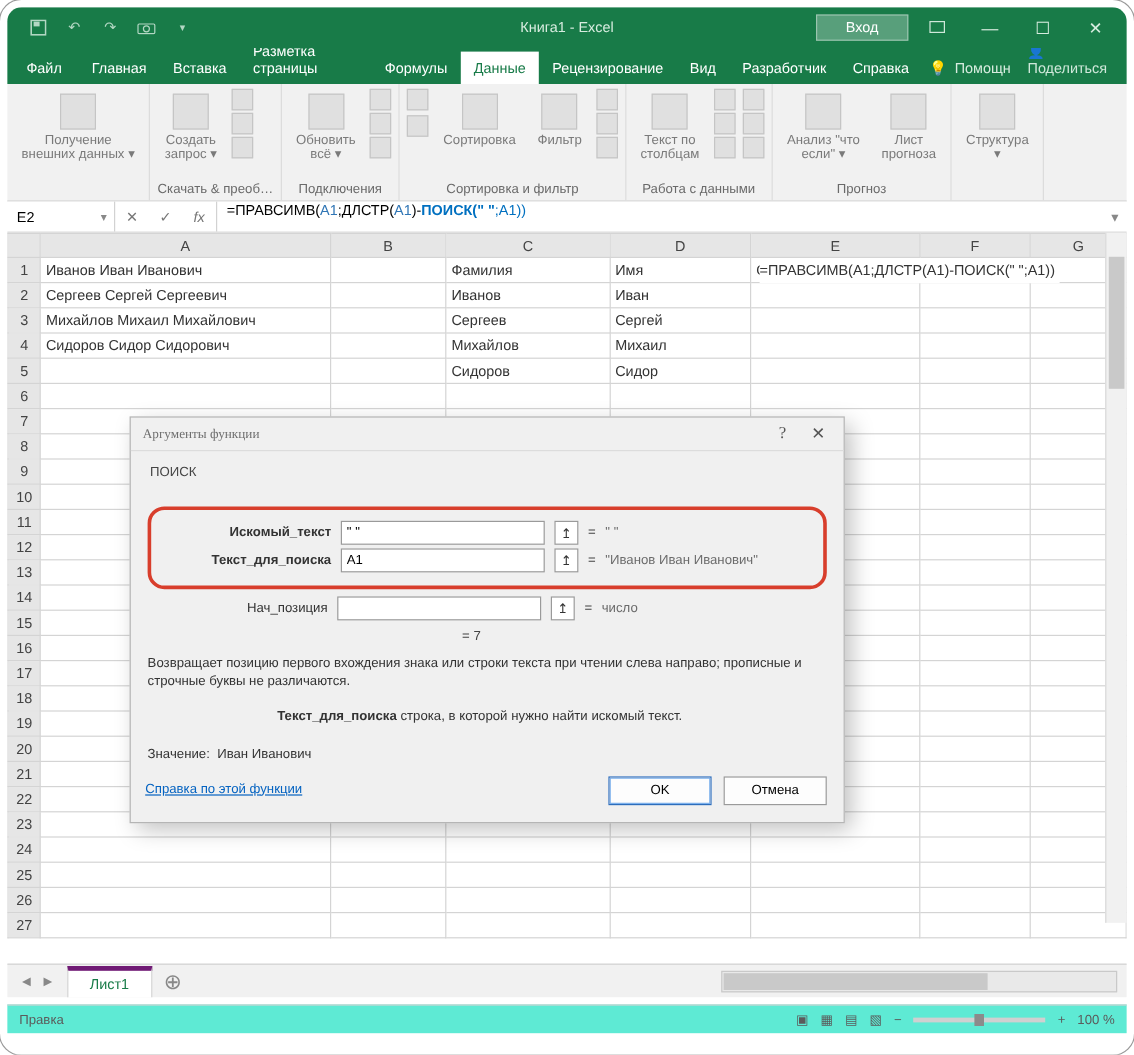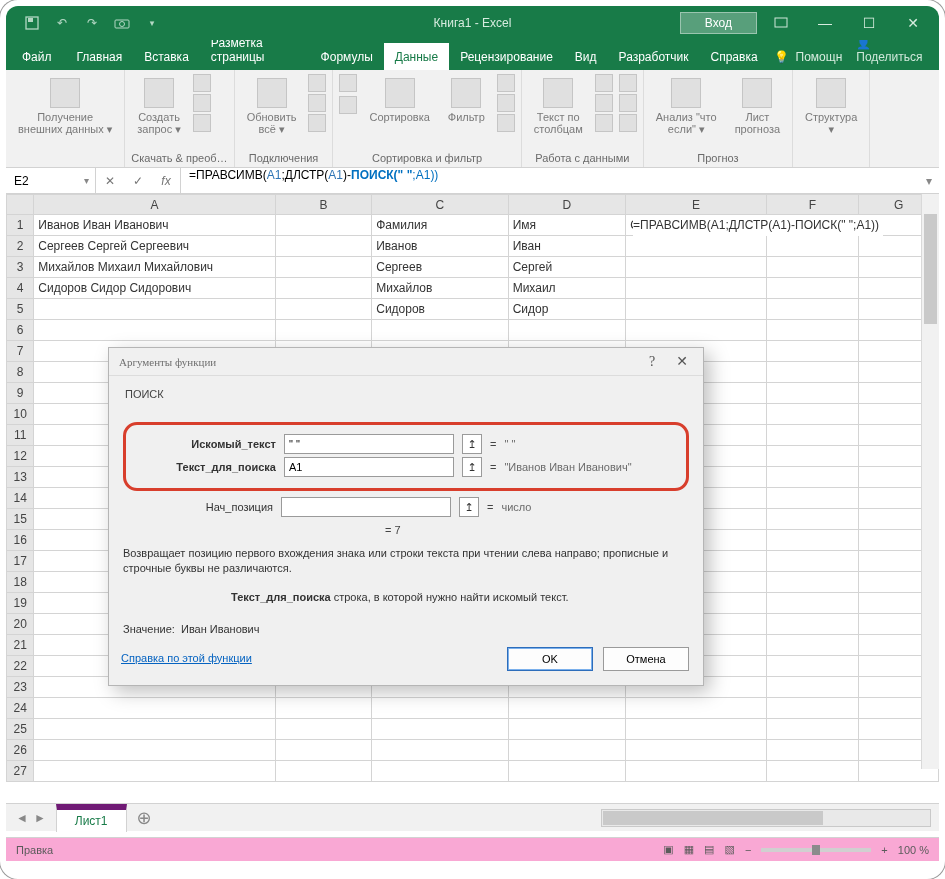--- a/index.html
+++ b/index.html
@@ -49,26 +49,26 @@
   table.sheet { border-collapse: collapse; table-layout: fixed; width: 100%; }
   .sheet th, .sheet td { border: 1px solid #d4d4d4; height: 21px; font-size: 12px; padding: 0 4px; text-align: left; white-space: nowrap; overflow: hidden; }
   .sheet thead th { background: #E6E6E6; text-align: center; color: #444; font-weight: normal; height: 20px; }
   .sheet .rowhdr { background: #E6E6E6; text-align: center; color: #444; width: 26px; }
   .sheet .sel-top th { background: #E6E6E6; }
   .colA { width: 230px; } .colB { width: 92px; } .colC { width: 130px; } .colD { width: 112px; } .colE { width: 134px; } .colF { width: 88px; } .colG { width: 76px; }
 
   
   .tabstrip { position: absolute; bottom: 42px; left: 0; right: 0; height: 28px; background: #F1F1F1; border-top: 1px solid #d2d2d2; display: flex; align-items: center; }
   .tabstrip .nav { display: flex; gap: 6px; padding: 0 10px; color: #888; }
-  .sheet-tab { background: #fff; border: 1px solid #d2d2d2; border-bottom: none; padding: 4px 18px; font-size: 12px; color: #187B48; border-top: 6px solid #701a75; cursor: pointer; }
+  .sheet-tab { background: #fff; border: 1px solid #d2d2d2; border-bottom: none; padding: 4px 18px; font-size: 12px; color: #187B48; border-top: 4px solid #701a75; cursor: pointer; }
   .tab-add { padding: 0 10px; color: #888; font-size: 18px; cursor: pointer; }
   .tabstrip .hscroll { margin-left: auto; width: 330px; height: 18px; background: #e9e9e9; border: 1px solid #c9c9c9; position: relative; margin-right: 8px; }
   .tabstrip .hscroll .thumb { position: absolute; left: 1px; top: 1px; height: 14px; width: 220px; background: #c9c9c9; }
 
-  .statusbar { position: absolute; bottom: 12px; left: 0; right: 0; height: 24px; background: #f9a8d4; border-top: 1px solid #d2d2d2; display: flex; align-items: center; padding: 0 10px; font-size: 11px; color: #5b5b5b; }
+  .statusbar { position: absolute; bottom: 12px; left: 0; right: 0; height: 24px; background: #5eead4; border-top: 1px solid #d2d2d2; display: flex; align-items: center; padding: 0 10px; font-size: 11px; color: #5b5b5b; }
   .statusbar .views { margin-left: auto; display: flex; gap: 10px; align-items: center; }
   .statusbar .zoom-track { width: 110px; height: 4px; background: #d0d0d0; position: relative; }
   .statusbar .zoom-track::after { content: ""; position: absolute; left: 50%; top: -3px; width: 8px; height: 10px; background: #8b8b8b; transform: translateX(-50%); }
 
   
   .dlg { position: absolute; top: 341px; left: 102px; width: 596px; background: #F0F0F0; border: 1px solid #b5b5b5; box-shadow: 6px 6px 18px rgba(0,0,0,.25); font-size: 11px; color: #333; }
   .dlg-tb { height: 28px; display: flex; align-items: center; padding: 0 6px 0 10px; border-bottom: 1px solid #dcdcdc; font-family: Liberation Serif, serif; }
   .dlg-tb .ttl { color: #6f6f6f; flex: 1; }
   .dlg-tb .q, .dlg-tb .x { width: 30px; text-align: center; color: #555; cursor: pointer; font-size: 14px; }
   .dlg-body { padding: 10px 12px 14px; }

